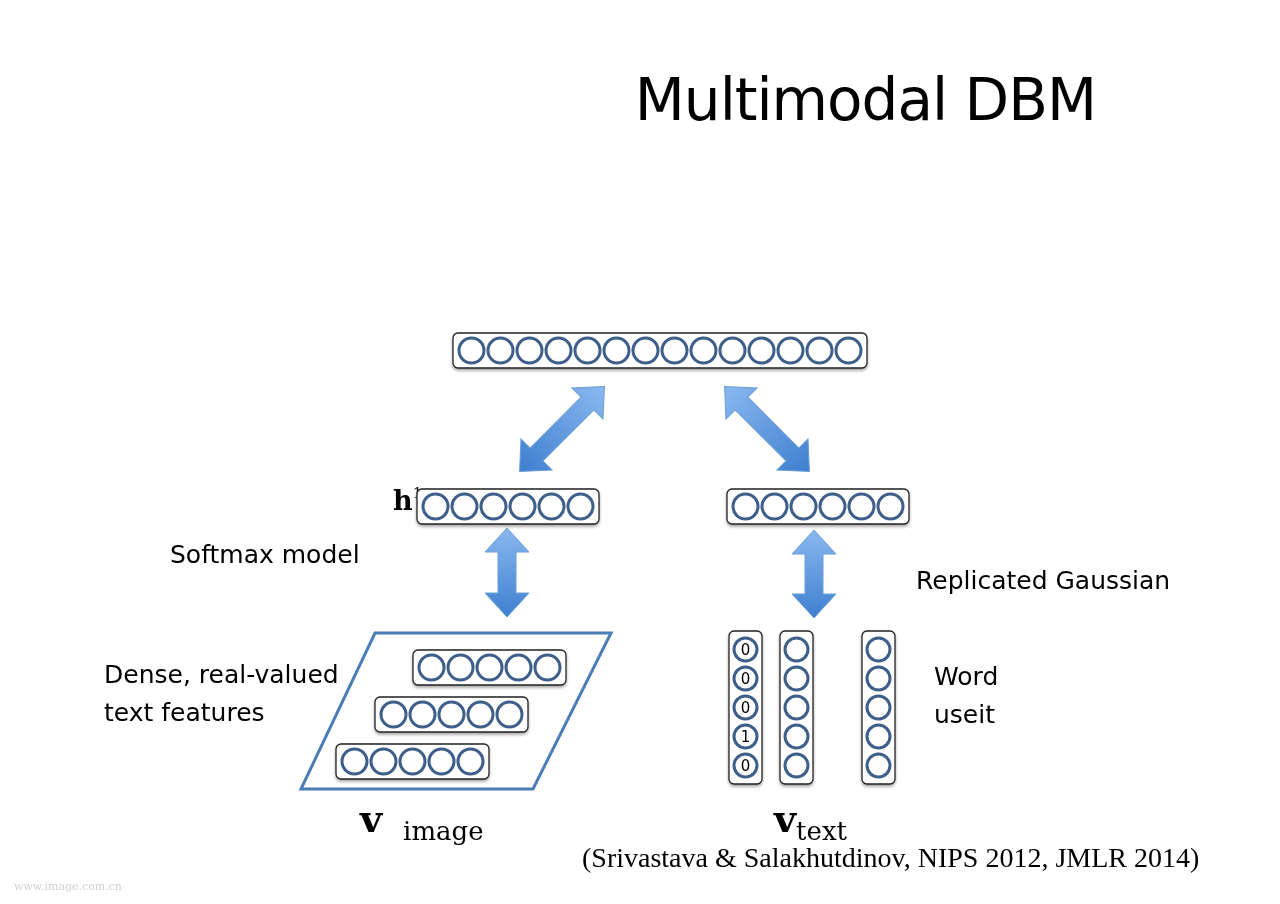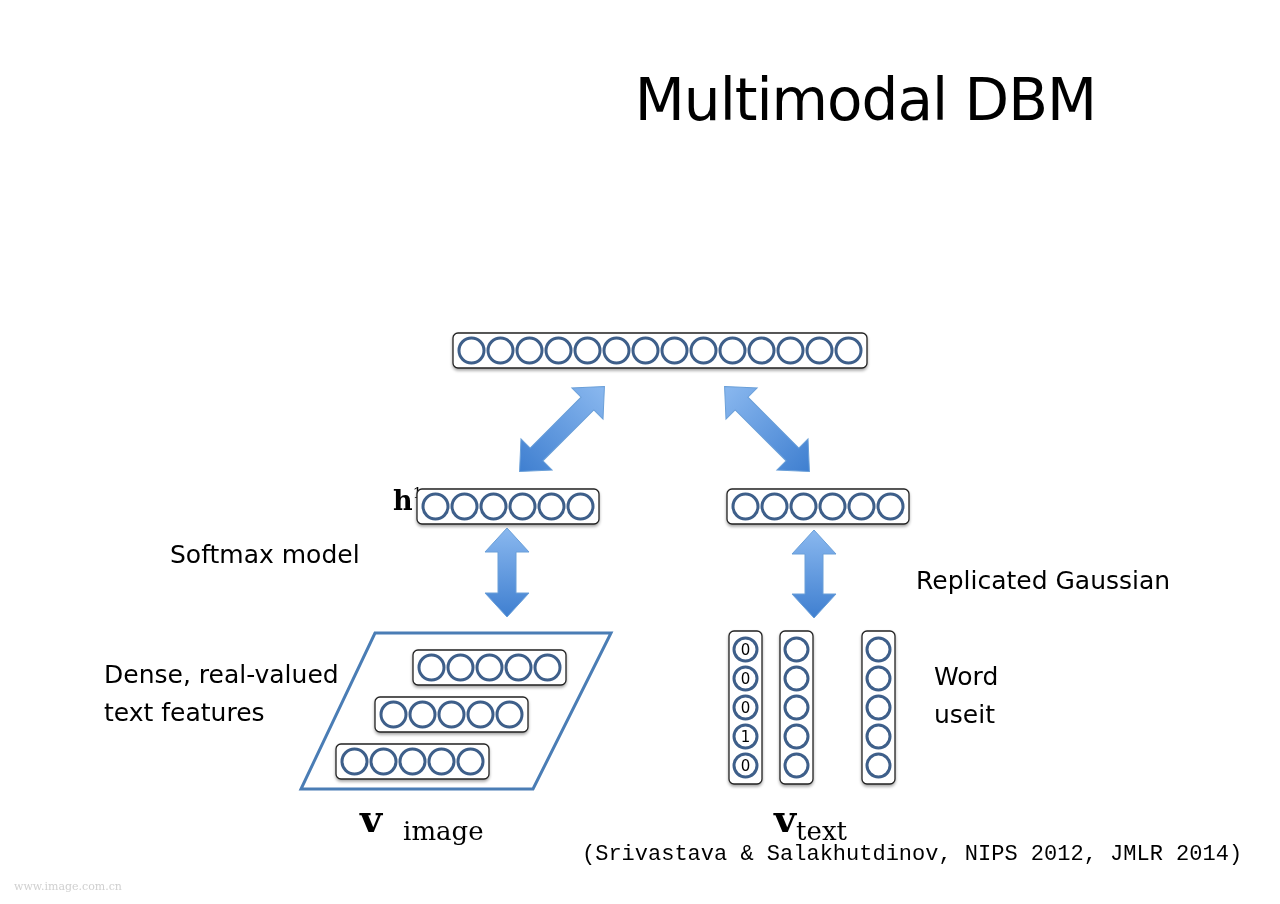--- a/index.html
+++ b/index.html
@@ -1,20 +1,20 @@
 <!DOCTYPE html>
 <html><head>
 <meta charset="utf-8">
 <style>
   html, body { margin:0; padding:0; background:#ffffff; }
   body { width:1280px; height:904px; position:relative; overflow:hidden; font-family:"DejaVu Sans", sans-serif; color:#000; }
   .title { position:absolute; left:0; width:1096px; top:66px; text-align:right; font-size:58px; font-family:"DejaVu Sans", sans-serif; letter-spacing:-1px; }
   .lbl { position:absolute; font-size:25px; font-family:"DejaVu Sans", sans-serif; white-space:nowrap; }
   .serif { position:absolute; font-family:"DejaVu Serif", serif; }
-  .cite { position:absolute; left:582px; top:842px; font-size:22px; font-family:Liberation Mono, monospace; white-space:nowrap; }
+  .cite { position:absolute; left:582px; top:842px; font-size:28px; font-family:Liberation Serif, serif; white-space:nowrap; }
   .wm { position:absolute; left:14px; top:880px; font-size:11px; color:#d0d0d0; font-family:"DejaVu Serif", serif; }
   svg.diagram { position:absolute; left:0; top:0; }
   .unit-text { font-family:"DejaVu Sans", sans-serif; font-size:15px; }
 </style>
 </head>
 <body>
 
 <div class="title">Multimodal DBM</div>
 
 <div class="serif" style="left:366px; top:484px; font-size:27px; font-weight:bold;margin-left:27px;">

